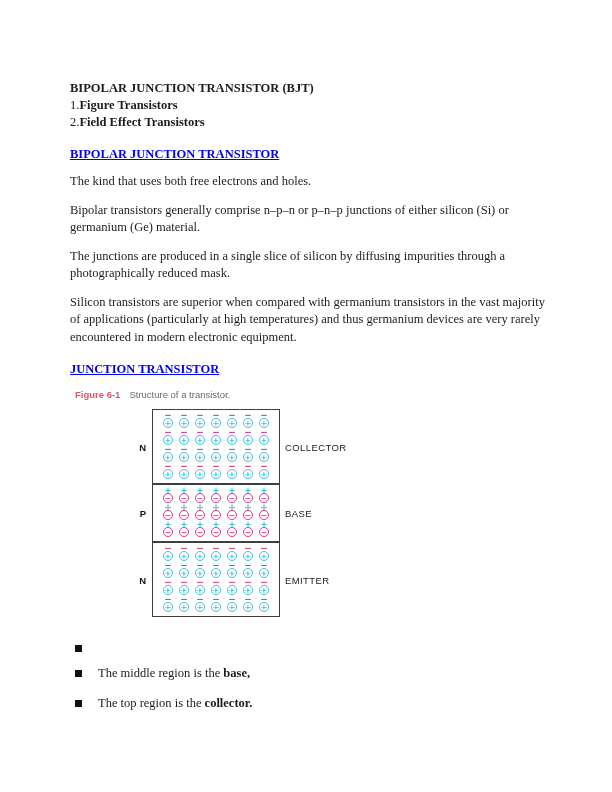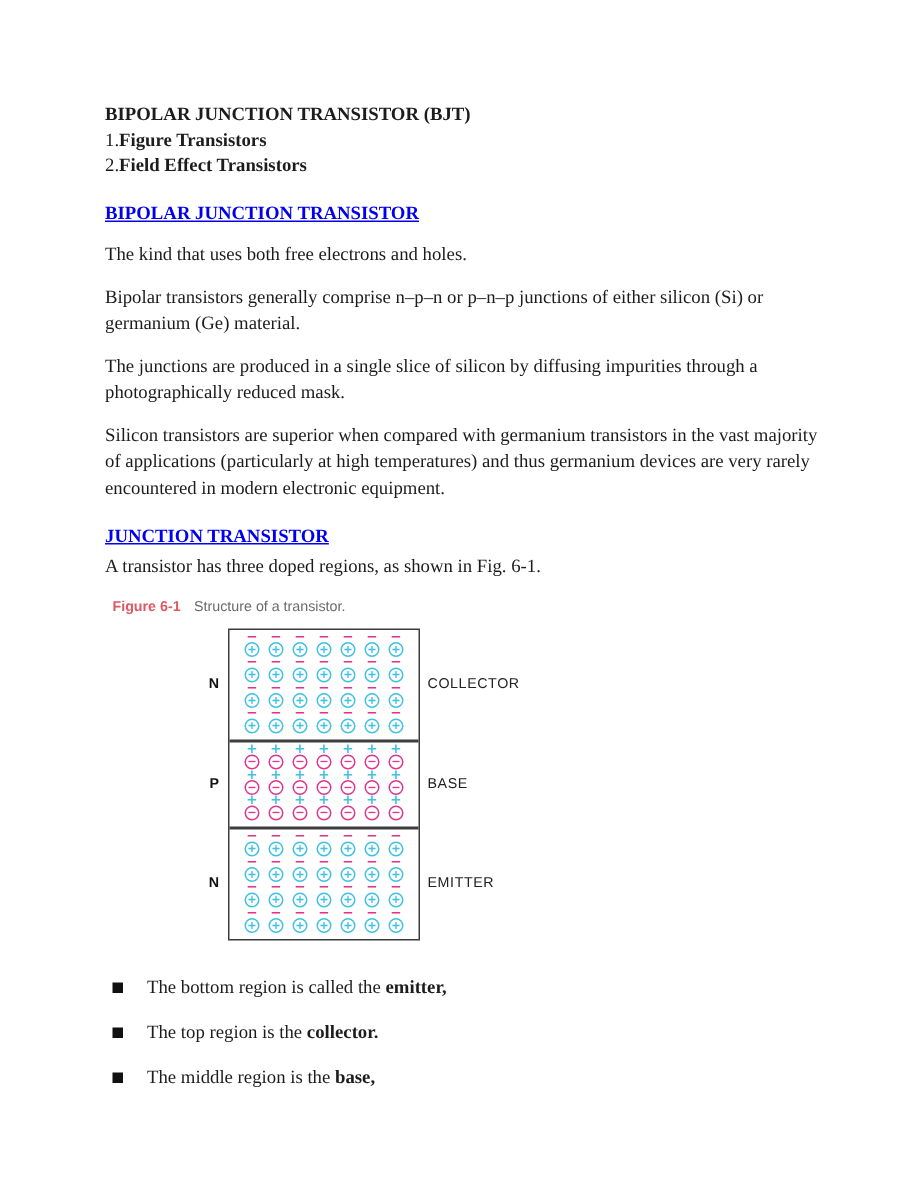--- a/index.html
+++ b/index.html
@@ -9,21 +9,21 @@
     height: 792px;
     background: #ffffff;
     font-family: "Liberation Serif", serif;
     font-size: 12.5px;
     color: #1c1c1c;
     overflow: hidden;
   }
   .content {
     position: absolute;
     left: 70px;
-    top: 68px;
+    top: 80px;
     width: 478px;
   }
   .line { line-height: 17px; }
   .bold { font-weight: bold; }
   p.para {
     margin: 11px 0 0 0;
     line-height: 17.5px;
   }
   .link-heading {
     display: inline-block;
@@ -146,21 +146,20 @@
 
     <div><span class="link-heading">BIPOLAR JUNCTION TRANSISTOR</span></div>
 
     <p class="para">The kind that uses both free electrons and holes.</p>
     <p class="para">Bipolar transistors generally comprise n–p–n or p–n–p junctions of either silicon (Si) or germanium (Ge) material.</p>
     <p class="para">The junctions are produced in a single slice of silicon by diffusing impurities through a photographically reduced mask.</p>
     <p class="para">Silicon transistors are superior when compared with germanium transistors in the vast majority of applications (particularly at high  temperatures) and thus germanium devices are very rarely encountered in modern electronic equipment.</p>
 
     <div><span class="link-heading">JUNCTION TRANSISTOR</span></div>
 
-    <p class="para after-heading" style="margin-top:4px;">A transistor has three doped regions, as shown in Fig. 6-1.</p>
 
     <div class="figure-block">
       <div class="figure-caption">
         <span class="fig-label">Figure 6-1</span><span class="fig-text">Structure of a transistor.</span>
       </div>
       <div class="structure-box">
           <div class="region">
             <span class="doping-label">N</span>
             <span class="region-name">COLLECTOR</span>
             <div class="grid" style="grid-template-columns: repeat(7, 1fr);">
@@ -485,26 +484,25 @@
                 <span class="circle" style="border-color: rgb(63, 193, 227); color: rgb(63, 193, 227);">+</span>
               </div>
             </div>
           </div>
         </div>
     </div>
 
     <div class="bullet-list">
         <div class="bullet-item">
           <span class="bullet-square"></span>
-          <span><span>The bottom region is called the </span><span class="bold">emitter,</span></span>
+        </div>
+        <div class="bullet-item">
+          <span class="bullet-square"></span>
+          <span><span>The middle region is the </span><span class="bold">base,</span></span>
         </div>
         <div class="bullet-item">
           <span class="bullet-square"></span>
           <span><span>The top region is the </span><span class="bold">collector.</span></span>
         </div>
-        <div class="bullet-item">
-          <span class="bullet-square"></span>
-          <span><span>The middle region is the </span><span class="bold">base,</span></span>
-        </div>
       </div>
 
   </div>
 </div>
 
 </body></html>

